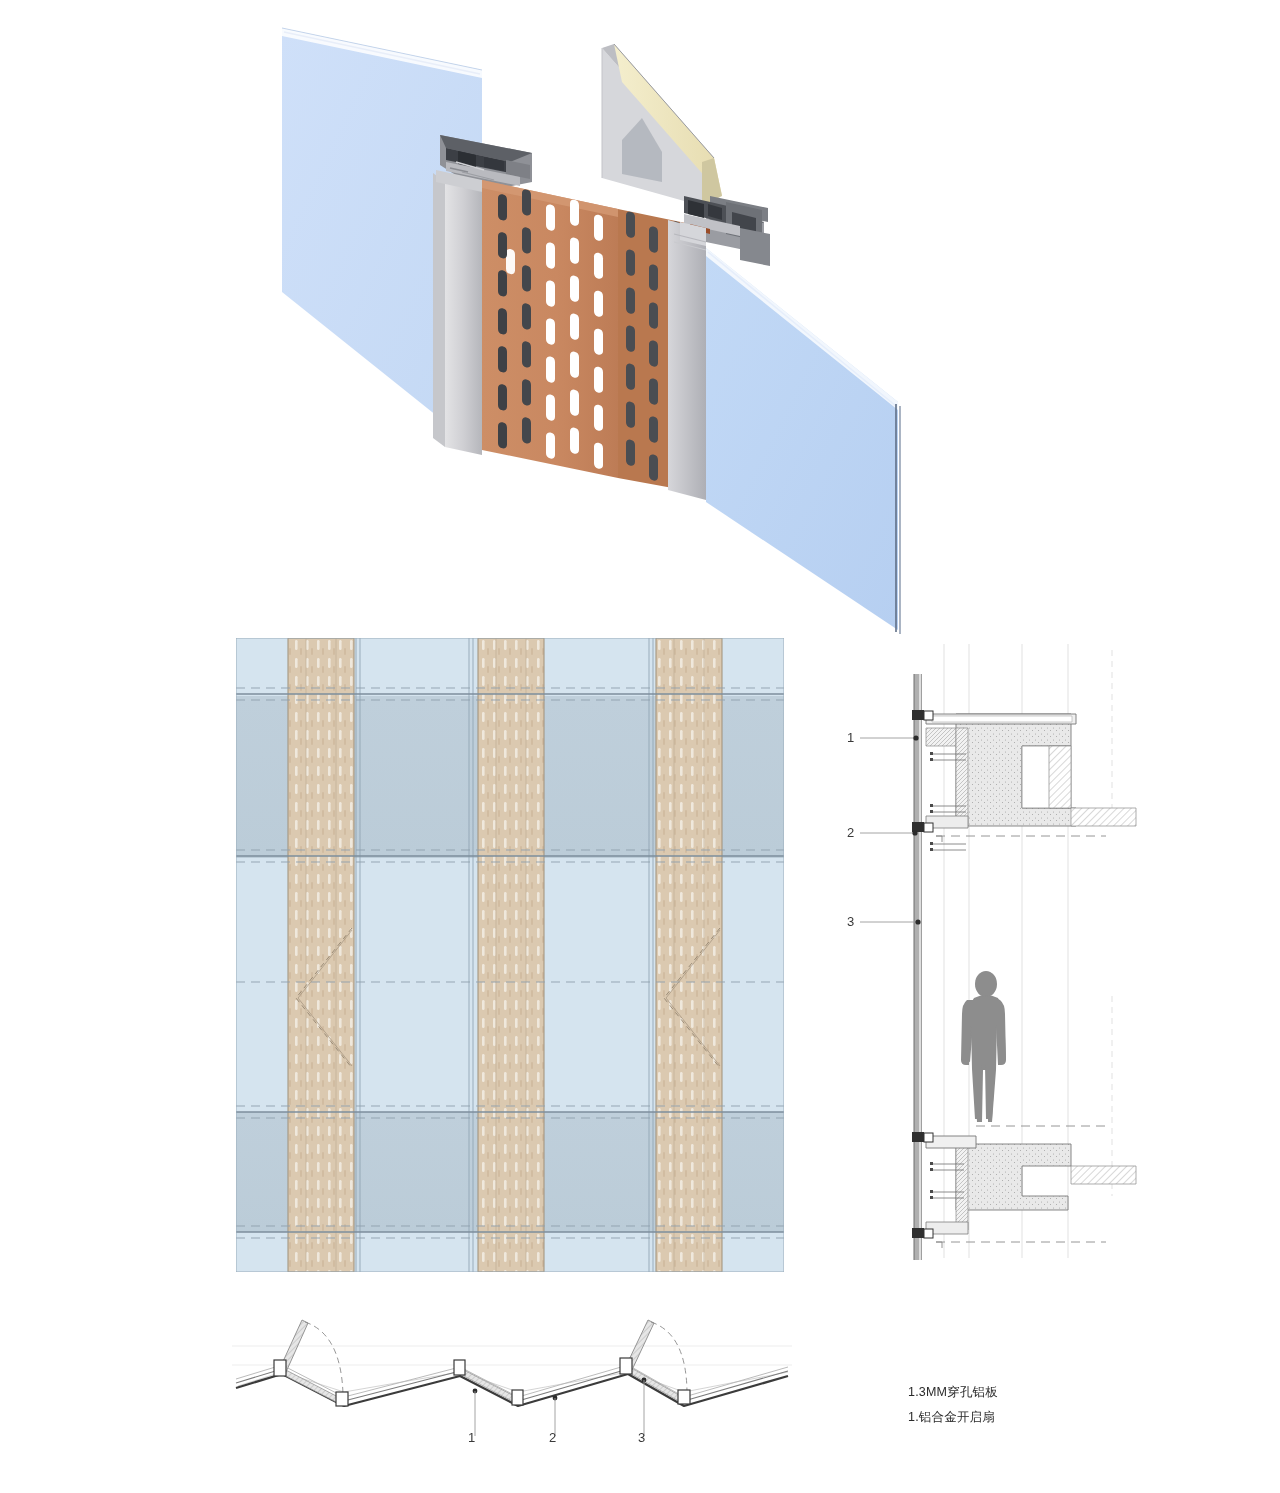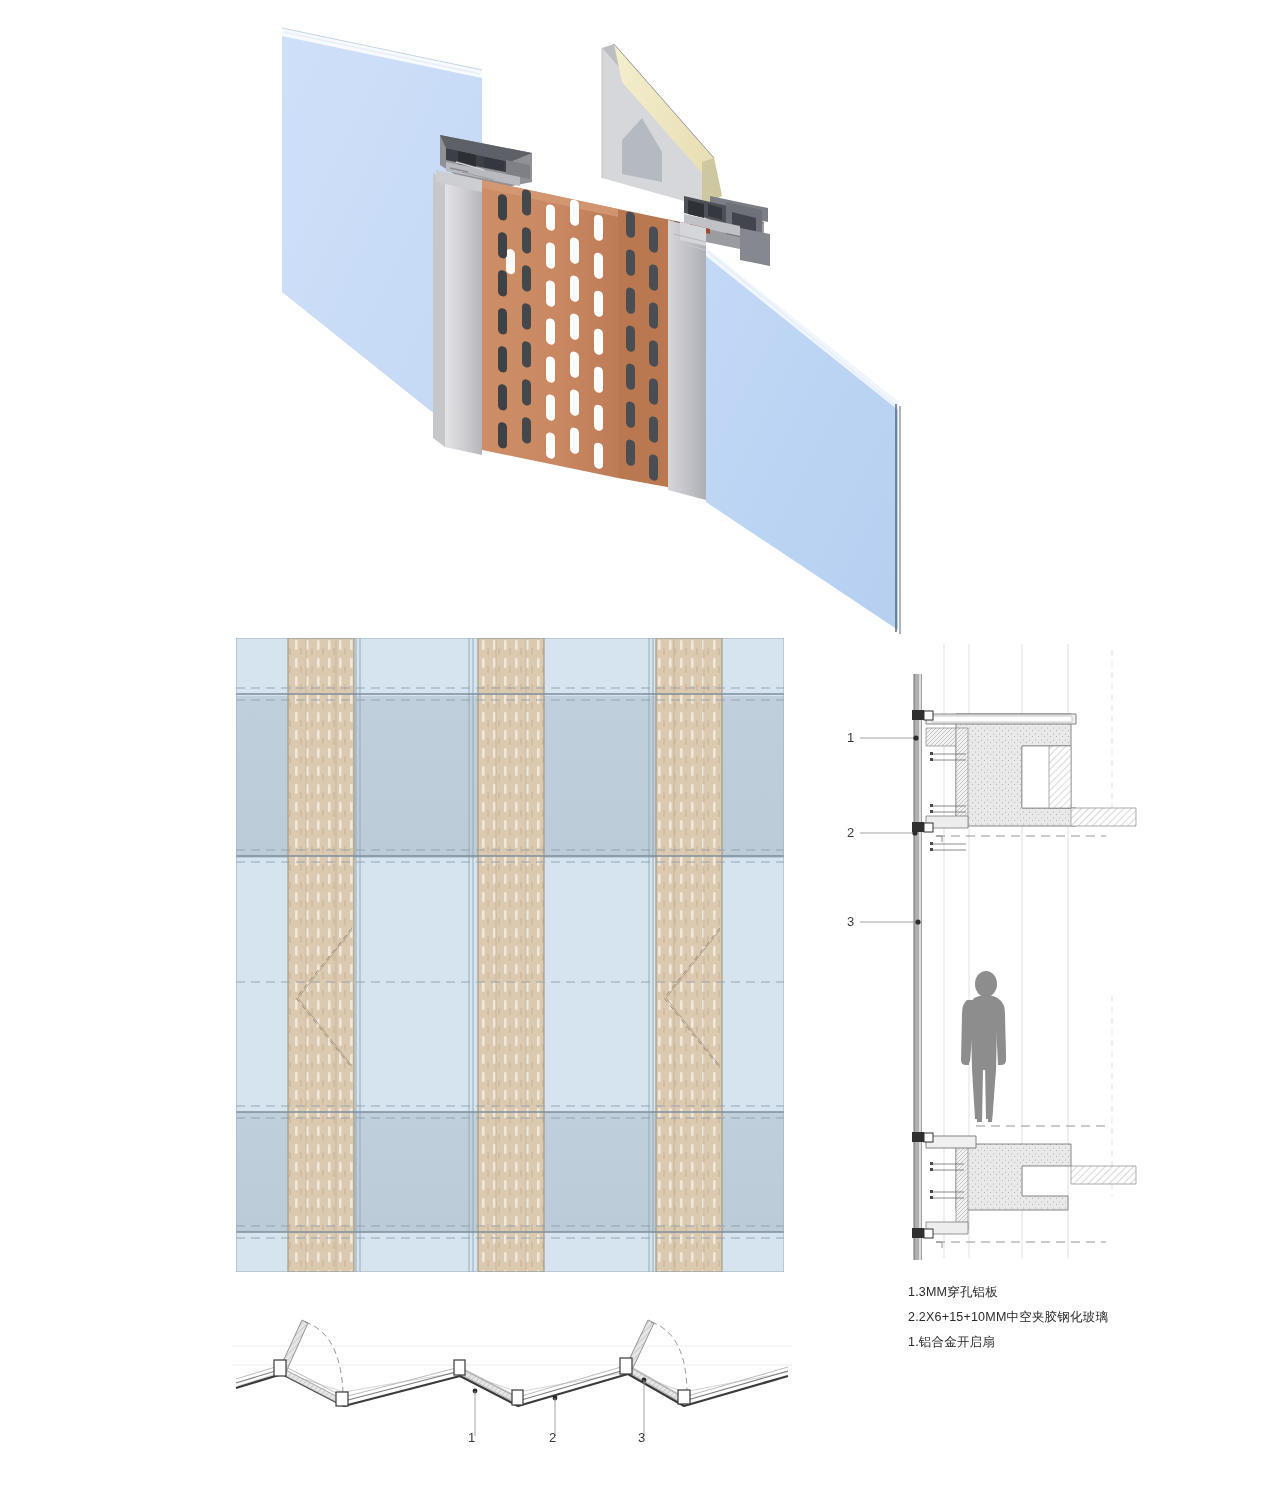--- a/index.html
+++ b/index.html
@@ -1,21 +1,21 @@
 <!DOCTYPE html>
 <html><head>
 <meta charset="utf-8">
 <style>
   html,body{margin:0;padding:0;background:#ffffff;}
   body{width:1280px;height:1493px;position:relative;overflow:hidden;
        font-family:"Liberation Sans","DejaVu Sans",sans-serif;color:#222;}
   .stage{position:absolute;left:0;top:0;width:1280px;height:1493px;}
   .abs{position:absolute;}
   svg{display:block;}
-  .legend{position:absolute;left:908px;top:1280px;width:330px;}
+  .legend{position:absolute;left:908px;top:1380px;width:330px;}
   .legend .line{font-size:12.5px;line-height:25px;color:#2a2a2a;white-space:nowrap;letter-spacing:.2px;}
   .callout-num{position:absolute;font-size:13px;color:#3a3a3a;font-family:"Liberation Sans",sans-serif;}
 </style>
 </head>
 <body>
 
 <div class="stage">
 
   <div class="abs" style="left:270px;top:10px;width:650px;height:650px;">
     <svg width="650" height="650" viewBox="0 0 650 650">
@@ -490,17 +490,16 @@
       </g>
     </svg>
   </div>
 
   <div class="callout-num" style="left:468px;top:1430px;">1</div>
   <div class="callout-num" style="left:549px;top:1430px;">2</div>
   <div class="callout-num" style="left:638px;top:1430px;">3</div>
 
   <div class="legend">
     <div class="line">1.3MM穿孔铝板</div>
-    <div class="line">2.2X6+15+10MM中空夹胶钢化玻璃</div>
     <div class="line">1.铝合金开启扇</div>
   </div>
 
 </div>
 
 </body></html>

